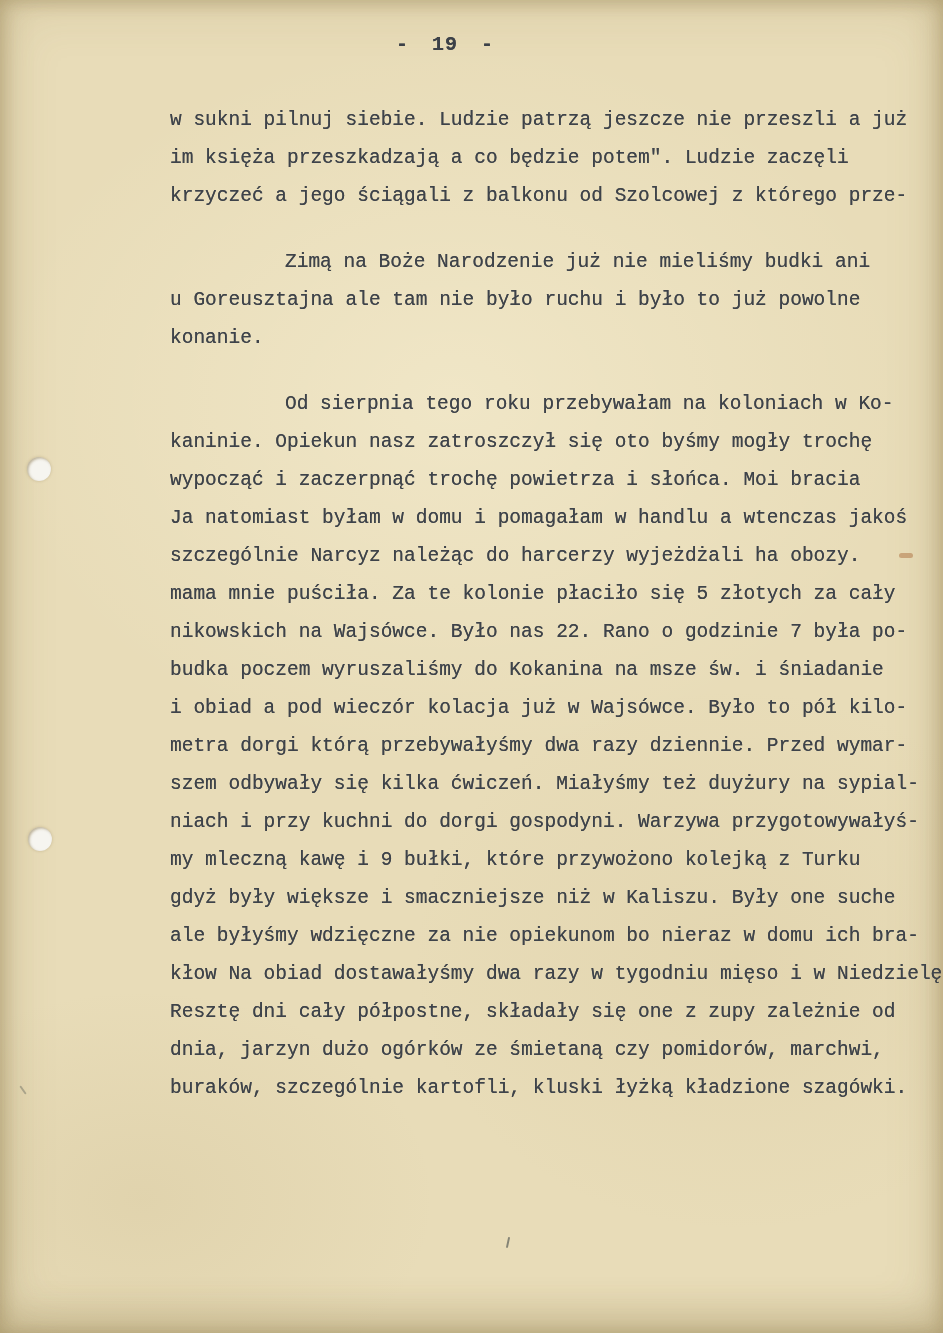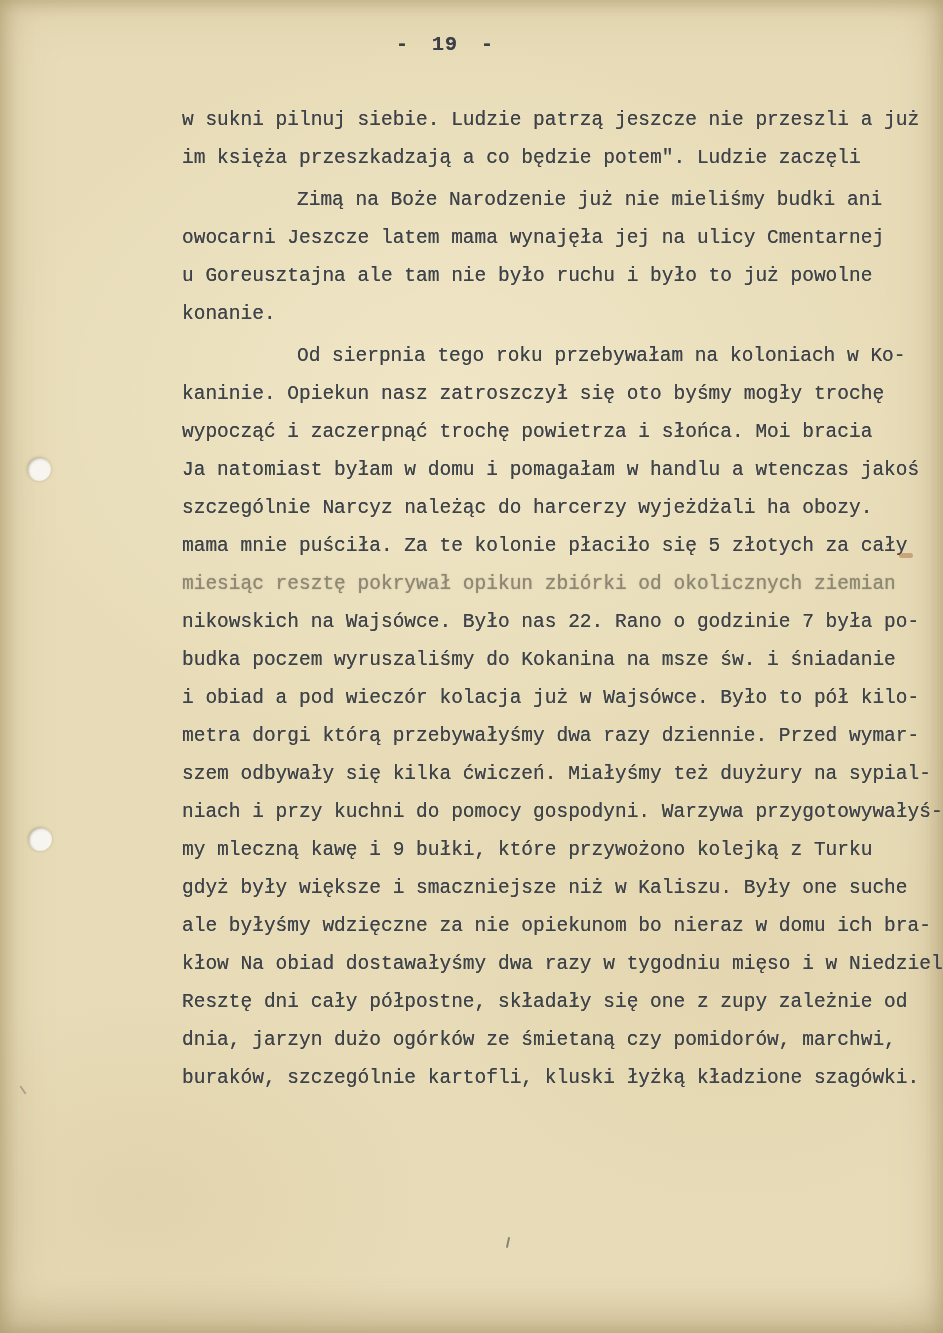--- a/index.html
+++ b/index.html
@@ -34,26 +34,26 @@
     color: #3c4148;
     letter-spacing: 1px;
     word-spacing: 10px;
     font-weight: bold;
     text-shadow: 0 0 0.6px rgba(58,62,70,0.85);
     white-space: pre;
   }
   .doc-body {
     position: absolute;
     top: 101px;
-    left: 182px;
+    left: 170px;
     right: 0;
     color: #3e434a;
   }
   .paragraph { margin: 0; }
-  .paragraph + .paragraph { margin-top: 4px; }
+  .paragraph + .paragraph { margin-top: 28px; }
   .line {
     height: 38px;
     line-height: 38px;
     font-size: 19.5px;
     white-space: pre;
     text-shadow: 0 0 0.6px rgba(58,62,70,0.8);
   }
   .paragraph.indent > .line:first-child { text-indent: 115px; }
   .line.faded {
     color: #8d8774;
@@ -101,41 +101,40 @@
 </head>
 <body>
 
 <div class="paper">
   <div class="page-header">- 19 -</div>
 
   <div class="doc-body">
       <div class="paragraph">
         <div class="line">w sukni pilnuj siebie. Ludzie patrzą jeszcze nie przeszli a już</div>
         <div class="line">im księża przeszkadzają a co będzie potem". Ludzie zaczęli</div>
+        <div class="line">krzyczeć a jego ściągali z balkonu od Szolcowej z którego prze-</div>
       </div>
       <div class="paragraph indent">
         <div class="line">Zimą na Boże Narodzenie już nie mieliśmy budki ani</div>
-        <div class="line">owocarni Jeszcze latem mama wynajęła jej na ulicy Cmentarnej</div>
         <div class="line">u Goreusztajna ale tam nie było ruchu i było to już powolne</div>
         <div class="line">konanie.</div>
       </div>
       <div class="paragraph indent">
         <div class="line">Od sierpnia tego roku przebywałam na koloniach w Ko-</div>
         <div class="line">kaninie. Opiekun nasz zatroszczył się oto byśmy mogły trochę</div>
         <div class="line">wypocząć i zaczerpnąć trochę powietrza i słońca. Moi bracia</div>
         <div class="line">Ja natomiast byłam w domu i pomagałam w handlu a wtenczas jakoś</div>
         <div class="line">szczególnie Narcyz należąc do harcerzy wyjeżdżali ha obozy.</div>
         <div class="line">mama mnie puściła. Za te kolonie płaciło się 5 złotych za cały</div>
-        <div class="line faded">miesiąc resztę pokrywał opikun zbiórki od okolicznych ziemian</div>
         <div class="line">nikowskich na Wajsówce. Było nas 22. Rano o godzinie 7 była po-</div>
         <div class="line">budka poczem wyruszaliśmy do Kokanina na msze św. i śniadanie</div>
         <div class="line">i obiad a pod wieczór kolacja już w Wajsówce. Było to pół kilo-</div>
         <div class="line">metra dorgi którą przebywałyśmy dwa razy dziennie. Przed wymar-</div>
         <div class="line">szem odbywały się kilka ćwiczeń. Miałyśmy też duyżury na sypial-</div>
-        <div class="line">niach i przy kuchni do pomocy gospodyni. Warzywa przygotowywałyś-</div>
+        <div class="line">niach i przy kuchni do dorgi gospodyni. Warzywa przygotowywałyś-</div>
         <div class="line">my mleczną kawę i 9 bułki, które przywożono kolejką z Turku</div>
         <div class="line">gdyż były większe i smaczniejsze niż w Kaliszu. Były one suche</div>
         <div class="line">ale byłyśmy wdzięczne za nie opiekunom bo nieraz w domu ich bra-</div>
         <div class="line">kłow Na obiad dostawałyśmy dwa razy w tygodniu mięso i w Niedzielę</div>
         <div class="line">Resztę dni cały półpostne, składały się one z zupy zależnie od</div>
         <div class="line">dnia, jarzyn dużo ogórków ze śmietaną czy pomidorów, marchwi,</div>
         <div class="line">buraków, szczególnie kartofli, kluski łyżką kładzione szagówki.</div>
       </div>
     </div>
 

